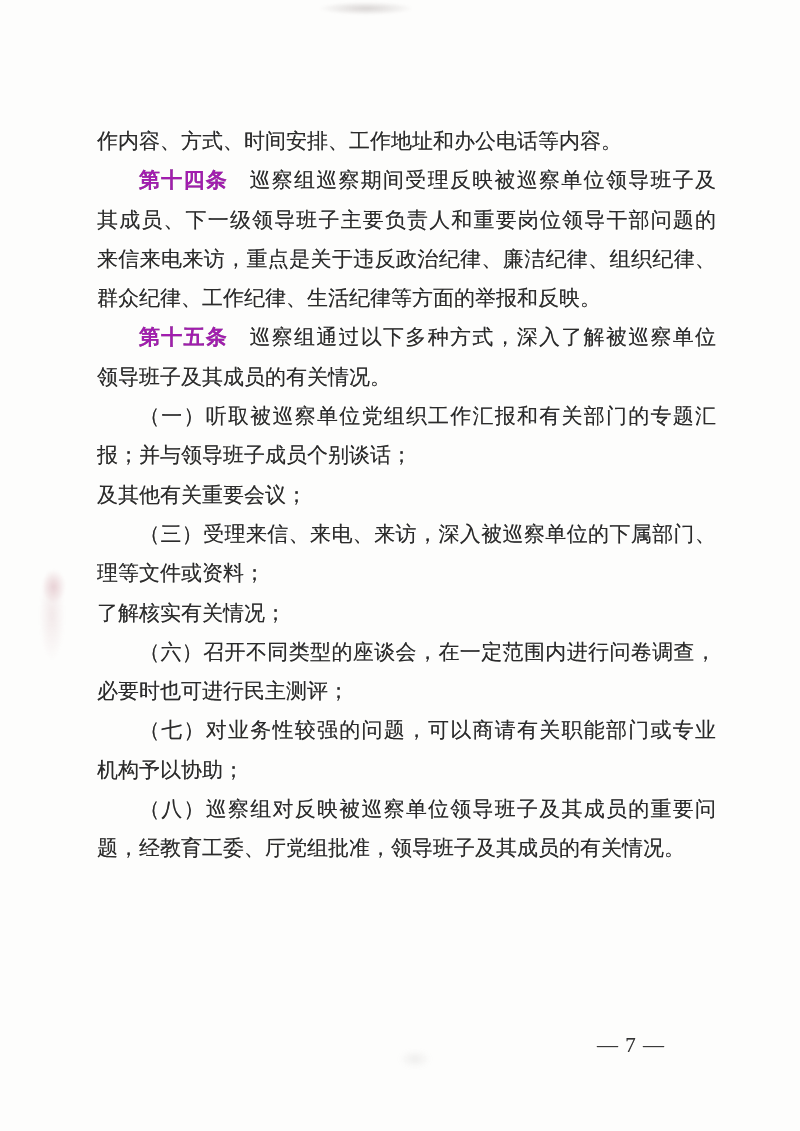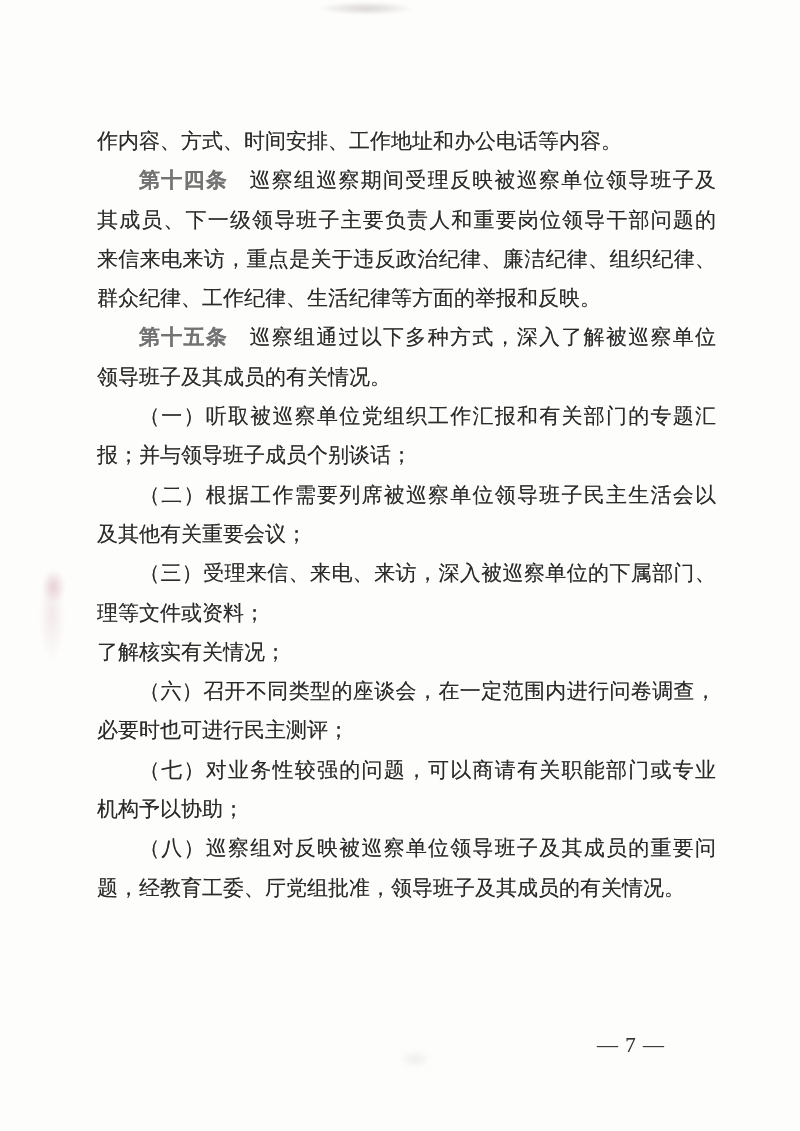--- a/index.html
+++ b/index.html
@@ -64,21 +64,21 @@
   .line.indent {
     text-indent: 42px;
   }
   .line.fill {
     text-align: justify;
     text-align-last: justify;
     text-justify: inter-character;
   }
   .article-no {
     font-weight: 700;
-    color: #737373;
+    color: #a21caf;
   }
   .head-gap {
     display: inline-block;
     width: 20px;
   }
   .page-number {
     position: absolute;
     left: 597px;
     top: 1030px;
     width: 90px;
@@ -102,21 +102,20 @@
   <div class="text-block" id="text-block">
       <div class="line">作内容、方式、时间安排、工作地址和办公电话等内容。</div>
       <div class="line indent fill"><span class="article-no">第十四条</span><span class="head-gap"></span><span>巡察组巡察期间受理反映被巡察单位领导班子及</span></div>
       <div class="line fill">其成员、下一级领导班子主要负责人和重要岗位领导干部问题的</div>
       <div class="line fill">来信来电来访，重点是关于违反政治纪律、廉洁纪律、组织纪律、</div>
       <div class="line">群众纪律、工作纪律、生活纪律等方面的举报和反映。</div>
       <div class="line indent fill"><span class="article-no">第十五条</span><span class="head-gap"></span><span>巡察组通过以下多种方式，深入了解被巡察单位</span></div>
       <div class="line">领导班子及其成员的有关情况。</div>
       <div class="line indent fill">（一）听取被巡察单位党组织工作汇报和有关部门的专题汇</div>
       <div class="line">报；并与领导班子成员个别谈话；</div>
-      <div class="line indent fill">（二）根据工作需要列席被巡察单位领导班子民主生活会以</div>
       <div class="line">及其他有关重要会议；</div>
       <div class="line indent fill">（三）受理来信、来电、来访，深入被巡察单位的下属部门、</div>
       <div class="line">理等文件或资料；</div>
       <div class="line">了解核实有关情况；</div>
       <div class="line indent fill">（六）召开不同类型的座谈会，在一定范围内进行问卷调查，</div>
       <div class="line">必要时也可进行民主测评；</div>
       <div class="line indent fill">（七）对业务性较强的问题，可以商请有关职能部门或专业</div>
       <div class="line">机构予以协助；</div>
       <div class="line indent fill">（八）巡察组对反映被巡察单位领导班子及其成员的重要问</div>
       <div class="line">题，经教育工委、厅党组批准，领导班子及其成员的有关情况。</div>

